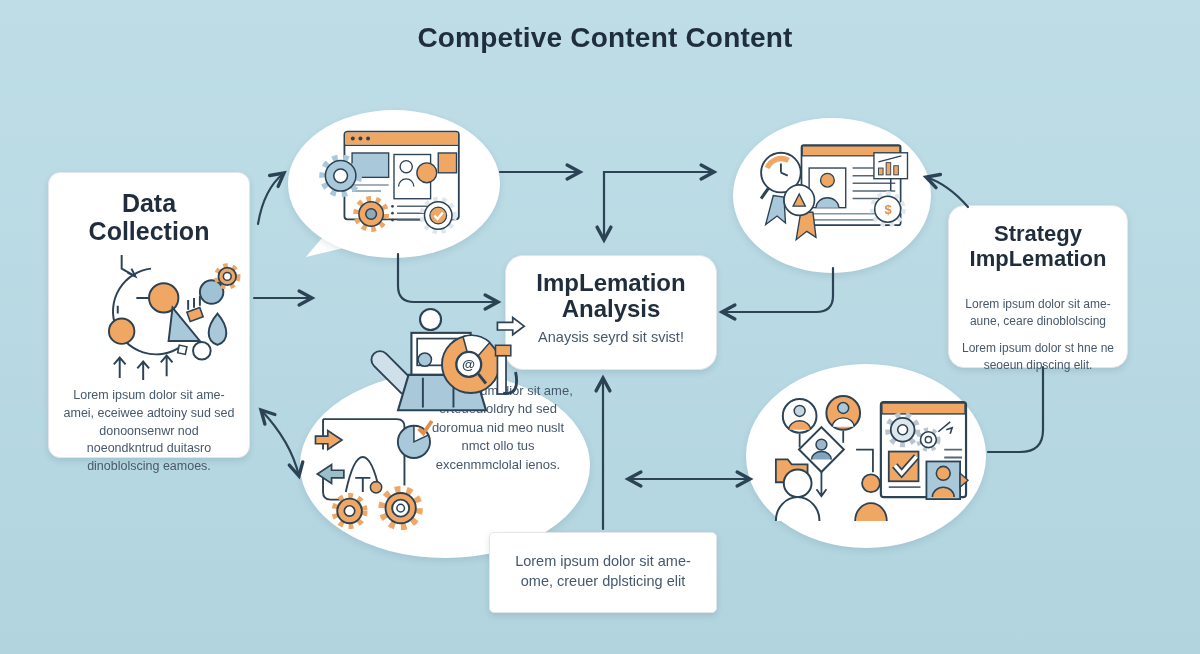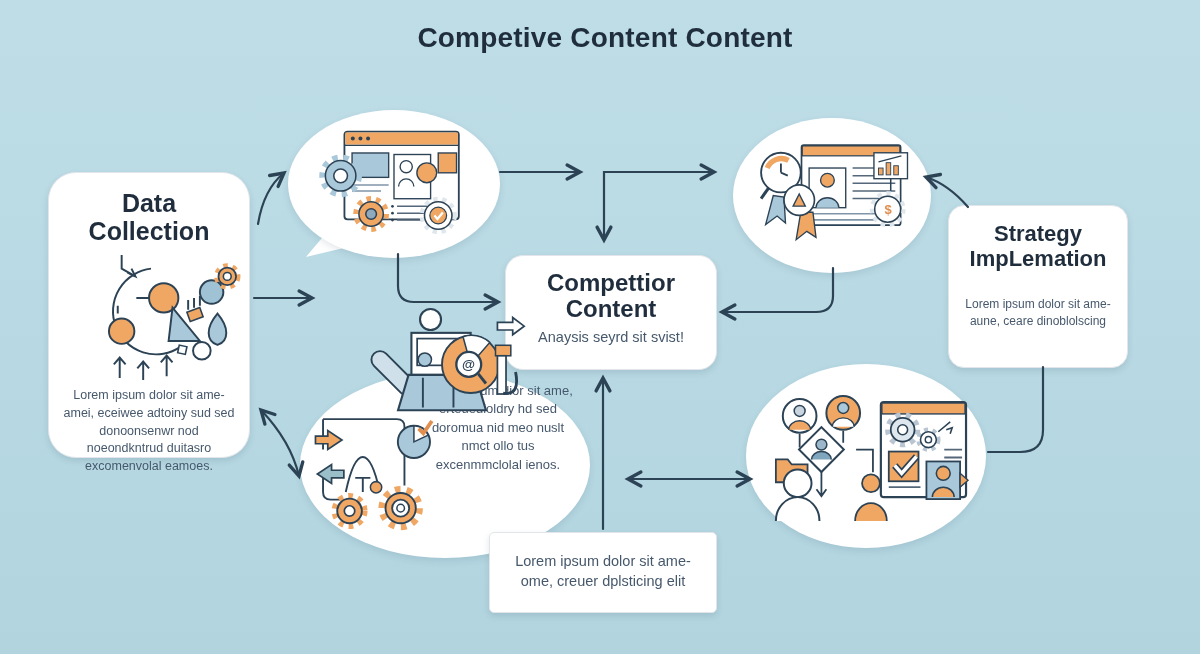--- a/index.html
+++ b/index.html
@@ -21,21 +21,21 @@
     box-shadow:0 3px 6px rgba(45,70,95,.14);box-sizing:border-box;
   }
   .bubble{
     position:absolute;background:#fff;border-radius:50%;
     box-shadow:0 3px 7px rgba(45,70,95,.12);
   }
   .tail{position:absolute;background:#fff;}
   .card-heading{color:var(--navy);font-weight:700;text-align:center;}
   .card-body{color:var(--body);text-align:center;}
   
-  .dc-card{left:48px;top:172px;width:202px;height:286px;border-radius:28px;padding:16px 12px 10px;}
+  .dc-card{left:48px;top:172px;width:202px;height:286px;border-radius:12px;padding:16px 12px 10px;}
   .dc-card .card-heading{font-size:25px;line-height:1.12;}
   .dc-card .card-body{font-size:12.5px;line-height:1.42;margin-top:4px;}
   .dc-icon{display:block;margin:6px auto 2px;}
   
   .crawler-bubble{left:288px;top:110px;width:212px;height:148px;}
   .crawler-bubble svg{display:block;margin:14px auto 0;}
   .crawler-tail{left:306px;top:228px;width:58px;height:34px;clip-path:polygon(0% 85%,42% 0%,100% 45%);z-index:0;}
   
   .comp-card{left:505px;top:255px;width:212px;height:115px;border-radius:18px;padding-top:14px;}
   .comp-card .card-heading{font-size:24px;line-height:1.08;}
@@ -94,21 +94,21 @@
       <circle cx="152" cy="42" r="12" fill="#9fc3d4" stroke="#2c4255" stroke-width="2"></circle>
       <g transform="translate(168,26)">
         <circle r="11" fill="none" stroke="#f0a763" stroke-width="5" stroke-dasharray="4.5 5"></circle>
         <circle r="9" fill="#f0a763" stroke="#2c4255" stroke-width="1.8"></circle>
         <circle r="4" fill="#fff" stroke="#2c4255" stroke-width="1.6"></circle>
       </g>
       <path d="M158,64 C170,78 170,92 158,96 C146,92 146,78 158,64 Z" fill="#a9c8d9" stroke="#2c4255" stroke-width="2"></path>
       <circle cx="142" cy="102" r="9" fill="#fff" stroke="#2c4255" stroke-width="2"></circle>
       <rect x="128" y="60" width="14" height="10" fill="#f0a763" stroke="#2c4255" stroke-width="1.6" transform="rotate(-20 135 65)"></rect>
     </svg>
-    <div class="card-body">Lorem ipsum dolor sit ame- amei, eceiwee adtoiny sud sed donoonsenwr nod noeondkntrud duitasro excomenvolal eamoes.</div>
+    <div class="card-body">Lorem ipsum dolor sit ame- amei, eceiwee adtoiny sud sed donoonsenwr nod noeondkntrud duitasro dinoblolscing eamoes.</div>
   </div>
 
   <div class="bubble crawler-bubble">
     <svg width="182" height="122" viewBox="0 0 200 160">
       <rect x="35" y="10" width="150" height="115" rx="4" fill="#fff" stroke="#2c4255" stroke-width="2.4"></rect>
       <path d="M35,28 L185,28" stroke="#2c4255" stroke-width="2"></path>
       <rect x="36.2" y="11.2" width="147.6" height="15.6" fill="#f0a763"></rect>
       <circle cx="46" cy="19" r="2.6" fill="#2c4255"></circle>
         <circle cx="56" cy="19" r="2.6" fill="#2c4255"></circle>
         <circle cx="66" cy="19" r="2.6" fill="#2c4255"></circle>
@@ -136,21 +136,21 @@
       <g transform="translate(158,120)">
         <circle r="21" fill="none" stroke="#dfe6ec" stroke-width="7" stroke-dasharray="5.5 6"></circle>
         <circle r="18" fill="#fff" stroke="#2c4255" stroke-width="2"></circle>
         <circle r="11" fill="#f0a763" stroke="#2c4255" stroke-width="1.6"></circle>
         <path d="M-5,0 L-1,4.5 L6,-4" fill="none" stroke="#fff" stroke-width="3"></path>
       </g>
     </svg>
   </div>
 
   <div class="card comp-card">
-    <div class="card-heading">Compettior Content</div>
+    <div class="card-heading">ImpLemation Analysis</div>
     <div class="card-body">Anaysis seyrd sit svist!</div>
   </div>
 
   <div class="bubble review-bubble">
     <svg width="186" height="122" viewBox="0 0 210 160">
       <rect x="65" y="12" width="130" height="105" rx="3" fill="#fff" stroke="#2c4255" stroke-width="2.2"></rect>
       <rect x="66" y="13" width="128" height="13" fill="#f0a763" stroke="#2c4255" stroke-width="1.6"></rect>
       <rect x="75" y="42" width="48" height="52" fill="#fff" stroke="#2c4255" stroke-width="1.8"></rect>
       <circle cx="99" cy="58" r="9" fill="#f0a763" stroke="#2c4255" stroke-width="1.8"></circle>
       <path d="M84,94 a15,13 0 0 1 30,0" fill="#a9c8d9" stroke="#2c4255" stroke-width="1.8"></path>
@@ -174,20 +174,21 @@
         <circle r="20" fill="none" stroke="#dfe6ec" stroke-width="7" stroke-dasharray="5.5 6"></circle>
         <circle r="17" fill="#fff" stroke="#2c4255" stroke-width="2"></circle>
         <text x="-4" y="6" font-size="17" font-weight="bold" fill="#e08f4f" font-family="Liberation Sans, sans-serif">$</text>
       </g>
     </svg>
   </div>
 
   <div class="card strategy-card">
     <div class="card-heading">Strategy ImpLemation</div>
     <div class="card-body">Lorem ipsum dolor sit ame- aune, ceare dinoblolscing</div>
+    <div class="card-body">Lorem ipsum dolor st hne ne seoeun dipscing elit.</div>
   </div>
 
   <div class="bubble analysis-bubble"></div>
   <svg class="person-icon" width="172" height="112" viewBox="0 0 180 115">
     <circle cx="78" cy="13" r="11" fill="#fff" stroke="#2c4255" stroke-width="2.2"></circle>
     <rect x="58" y="27" width="62" height="44" fill="#fff" stroke="#2c4255" stroke-width="2.2"></rect>
     <rect x="64" y="33" width="42" height="28" fill="#fff" stroke="#2c4255" stroke-width="1.8"></rect>
     <circle cx="72" cy="55" r="7" fill="#a9c8d9" stroke="#2c4255" stroke-width="1.6"></circle>
     <rect x="-9" y="-30" width="18" height="58" rx="9" transform="translate(40,70) rotate(-45)" fill="#cfe0ea" stroke="#2c4255" stroke-width="2"></rect>
     <path d="M55,71 L125,71 L136,108 L44,108 Z" fill="#a9c8d9" stroke="#2c4255" stroke-width="2.2"></path>

